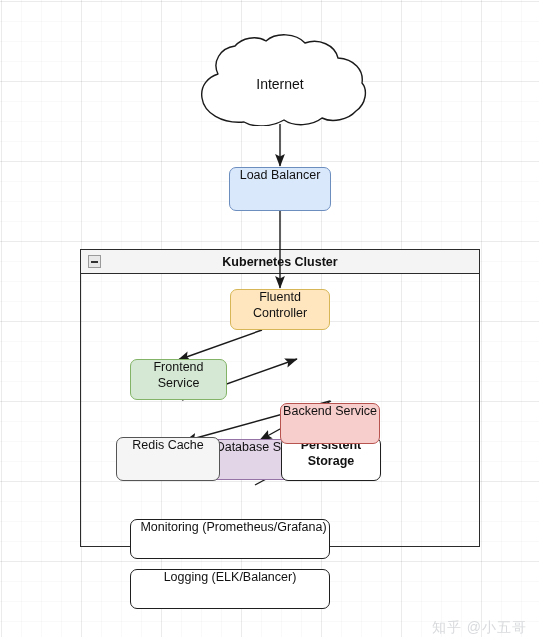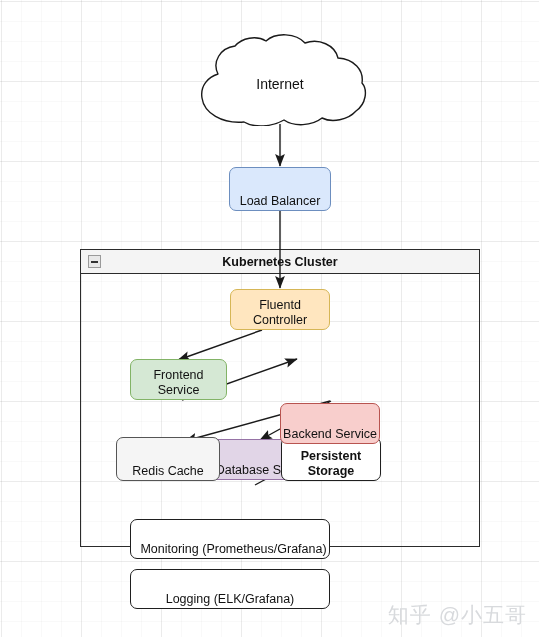--- a/index.html
+++ b/index.html
@@ -27,21 +27,21 @@
     left: 0; top: 0;
     width: 539px;
     height: 637px;
     pointer-events: none;
     z-index: 5;
   }
   .node {
     position: absolute;
     box-sizing: border-box;
     display: flex;
-    align-items: flex-end;
+    align-items: flex-start;
     justify-content: center;
     text-align: center;
     border: 1px solid #1f1f1f;
     border-radius: 7px;
     font-size: 12.5px;
     line-height: 1.25;
     color: #111111;
     z-index: 10;
   }
   .cloud-wrap {
@@ -95,22 +95,22 @@
   .collapse-btn::before {
     content: "";
     display: block;
     width: 7px;
     height: 2px;
     background: #333333;
   }
   .watermark {
     position: absolute;
     right: 12px;
-    bottom: 8px;
-    font-size: 21px;
+    bottom: 0;
+    font-size: 14px;
     color: #d8dadd;
     letter-spacing: 1px;
     z-index: 20;
     white-space: nowrap;
   }
 </style>
 </head>
 <body>
 
 <div id="canvas">
@@ -191,18 +191,18 @@
     <span>Persistent Storage</span>
   </div>
 
   <div class="node" style="left:130px; top:519px; width:200px; height:40px;
               background:#ffffff; border-color:#1f1f1f; z-index:12;padding-left:7px;">
     <span>Monitoring (Prometheus/Grafana)</span>
   </div>
 
   <div class="node" style="left:130px; top:569px; width:200px; height:40px;
               background:#ffffff; border-color:#1f1f1f; z-index:12;">
-    <span>Logging (ELK/Grafana)</span>
+    <span>Logging (ELK/Balancer)</span>
   </div>
 
   <div class="watermark">知乎 @小五哥</div>
 
 </div>
 
 </body></html>

